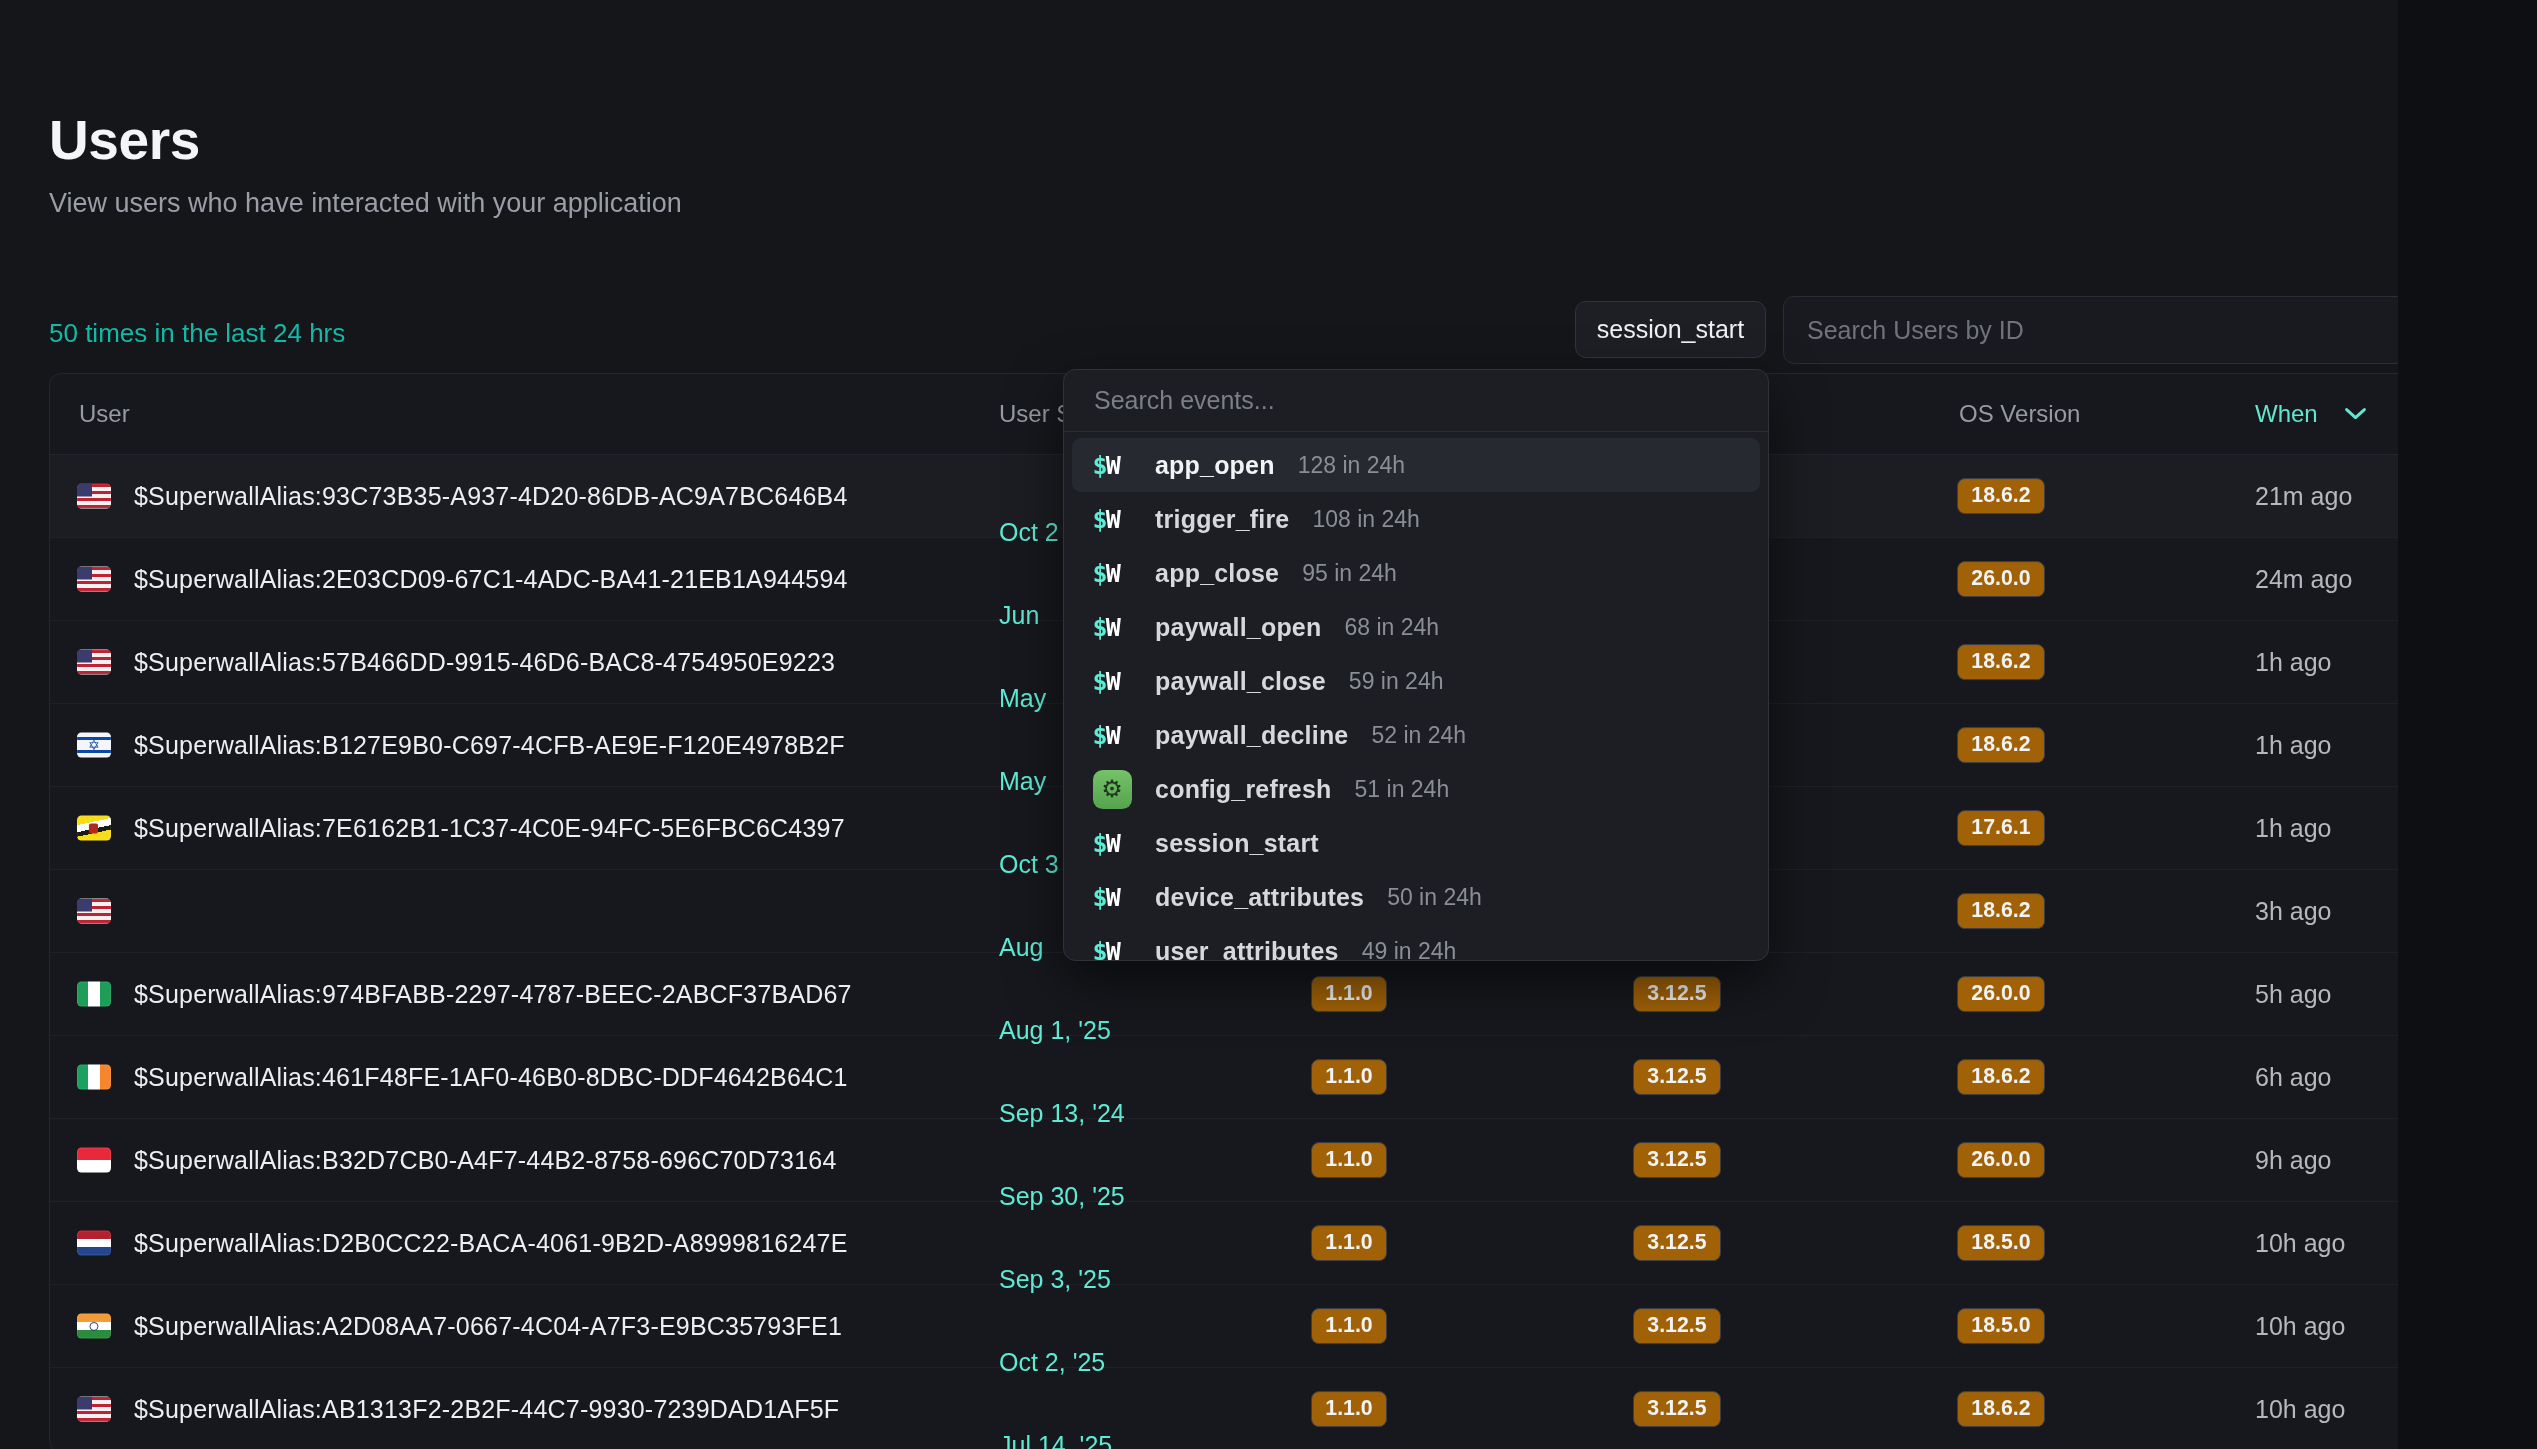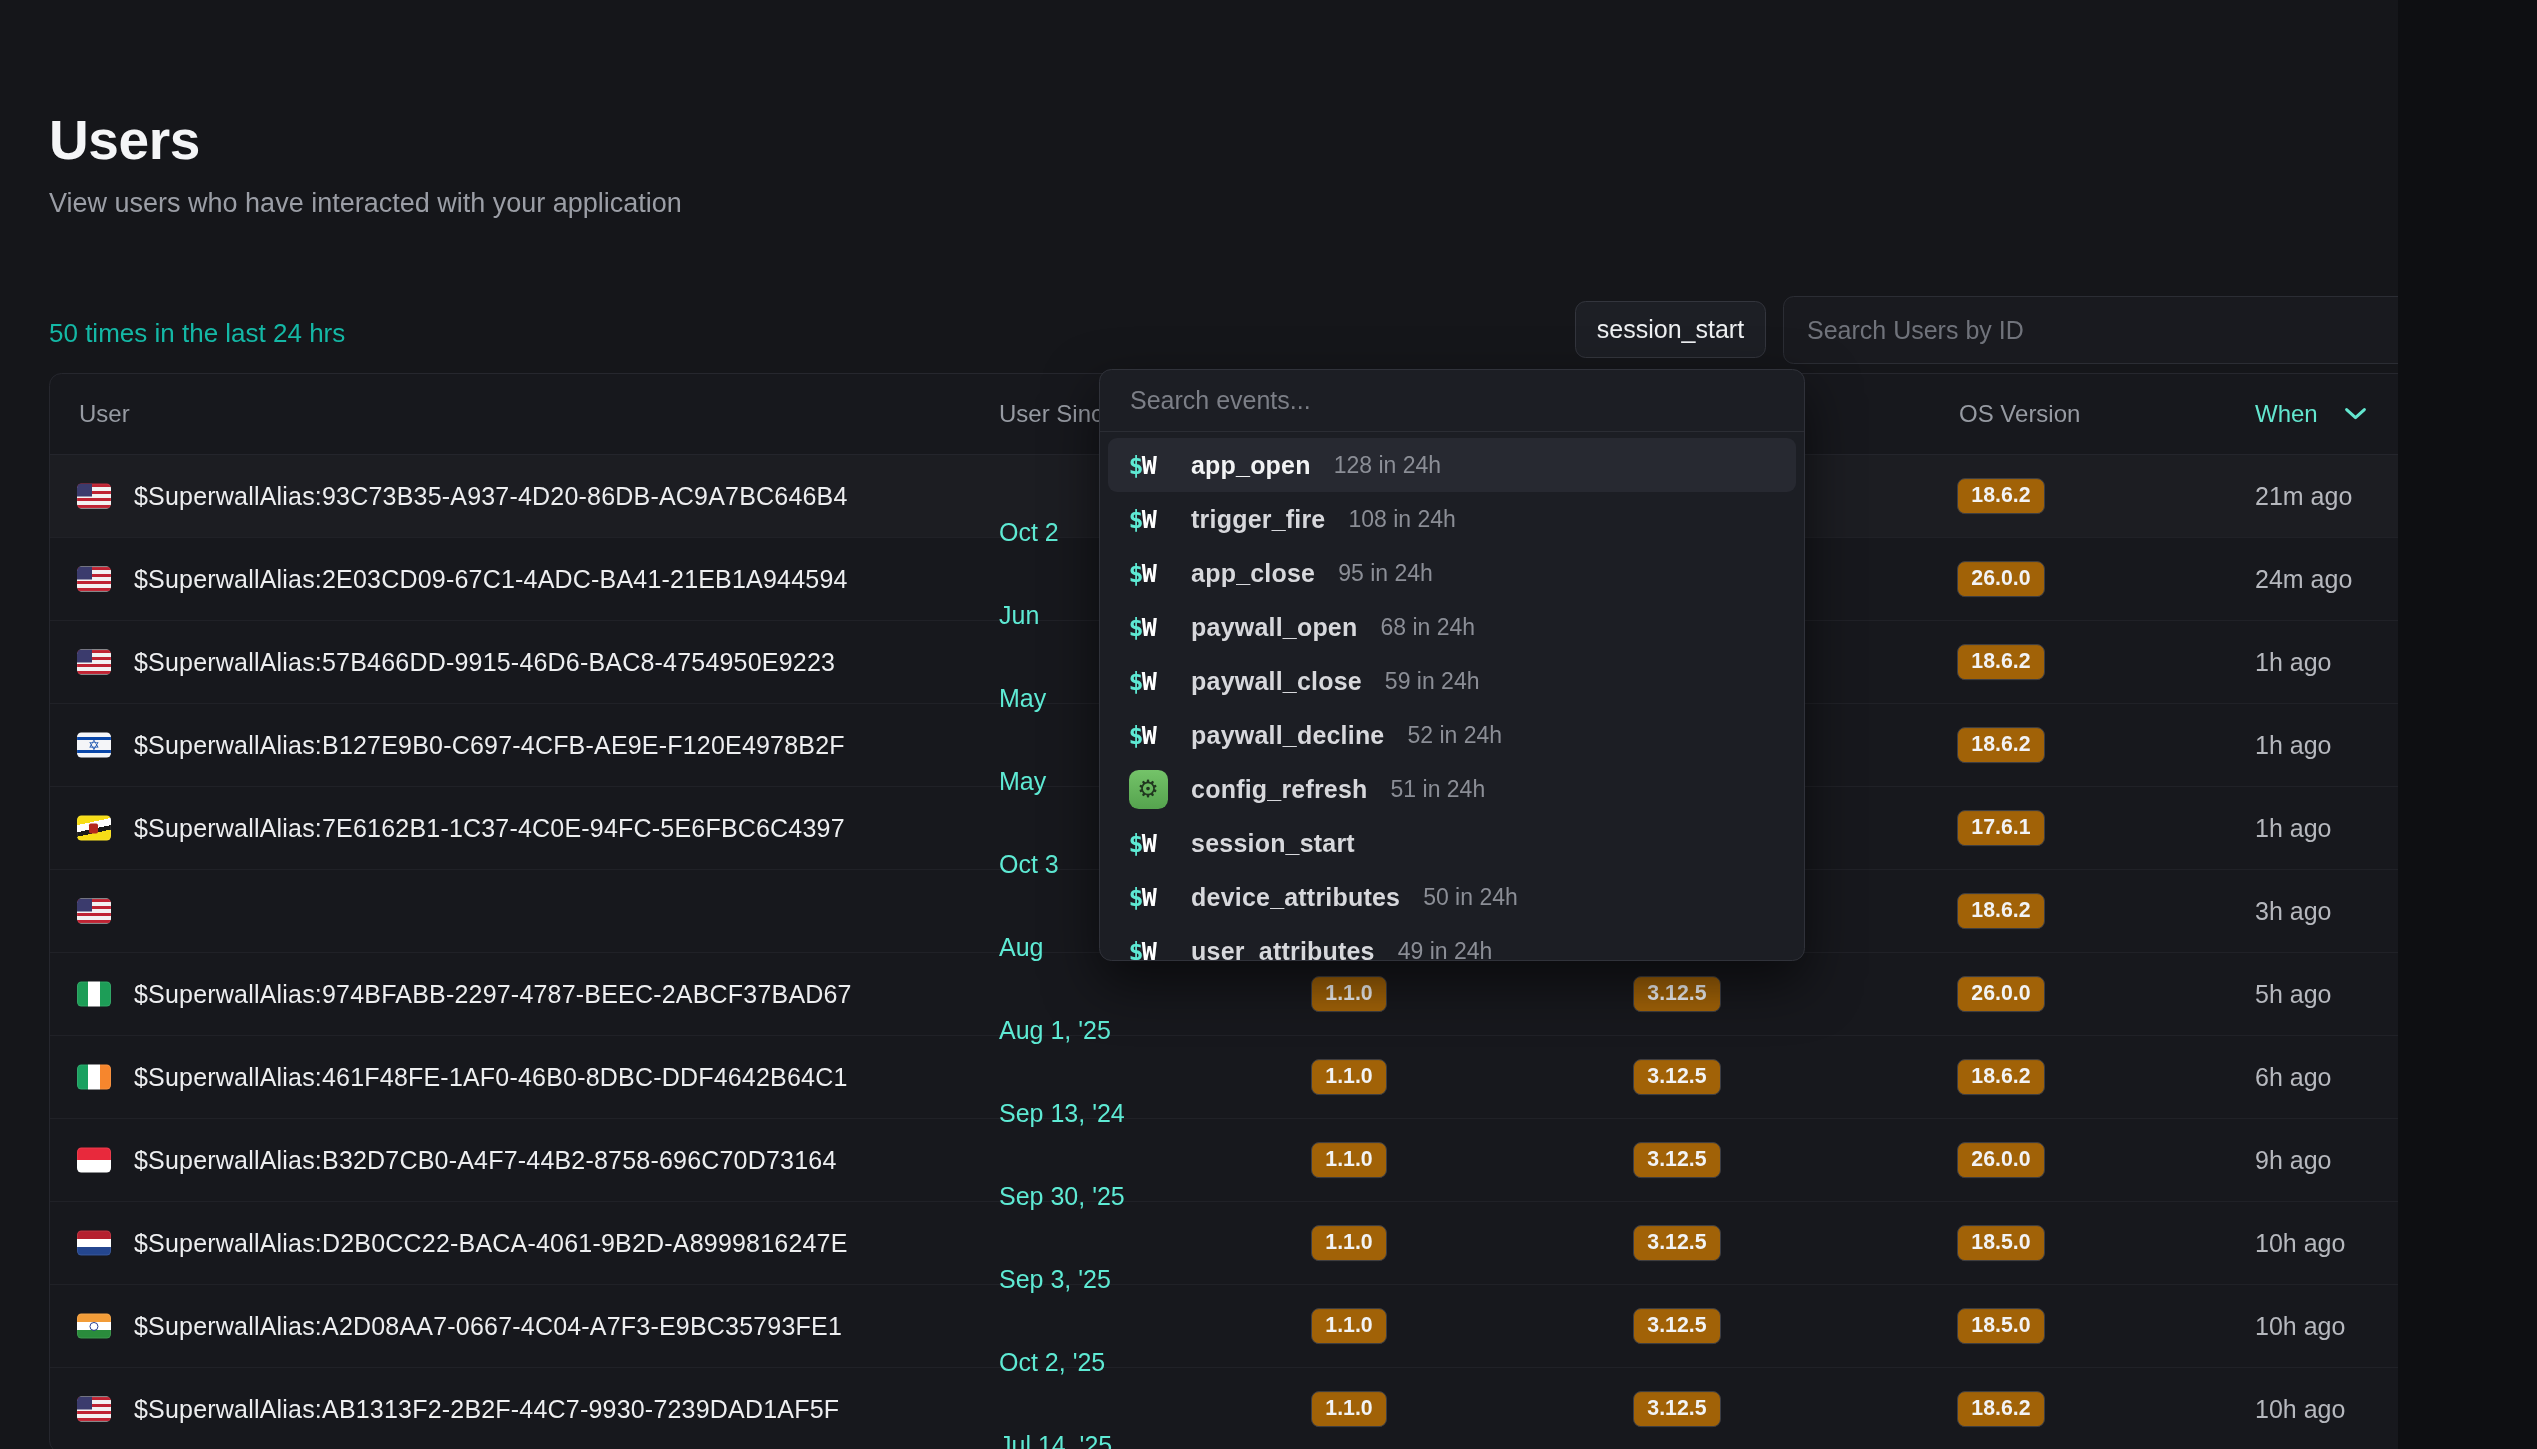--- a/index.html
+++ b/index.html
@@ -75,21 +75,20 @@
   .f-NL{background:linear-gradient(180deg,#b5202f 0 34%,#fff 34% 67%,#24468f 67%);}
   .f-IN{background:linear-gradient(180deg,#f29c38 0 34%,#fff 34% 67%,#2a8c3c 67%);}
   .f-IN::after{content:"";position:absolute;left:50%;top:50%;width:7.1px;height:7.1px;transform:translate(-50%,-50%);
                border:1.3px solid #2a3f8f;border-radius:50%;}
 
   
   .dropdown{
     position:absolute;left:1063px;top:369px;width:706px;height:592px;z-index:20;
     background:#1c1e24;border:0.9px solid #30323a;border-radius:12.4px;overflow:hidden;
     box-shadow:0 21.3px 53px rgba(0,0,0,0.55);
-    margin-left:36px;
   }
   .dd-search{position:relative;height:62px;border-bottom:0.9px solid #2b2d34;}
   .dd-search input{
     width:100%;height:100%;background:transparent;border:none;outline:none;
     padding-left:30px;font-size:25px;color:#d9dadd;font-family:"Liberation Sans",sans-serif;
   }
   .dd-search input::placeholder{color:#7c7f87;}
   .dd-list{padding-top:6.2px;}
   .dd-item{height:54px;display:flex;align-items:center;padding-left:28.5px;cursor:pointer;}
   .dd-item.hl{background:#272931;border-radius:9px;margin:0 8px;padding-left:20.4px;}

